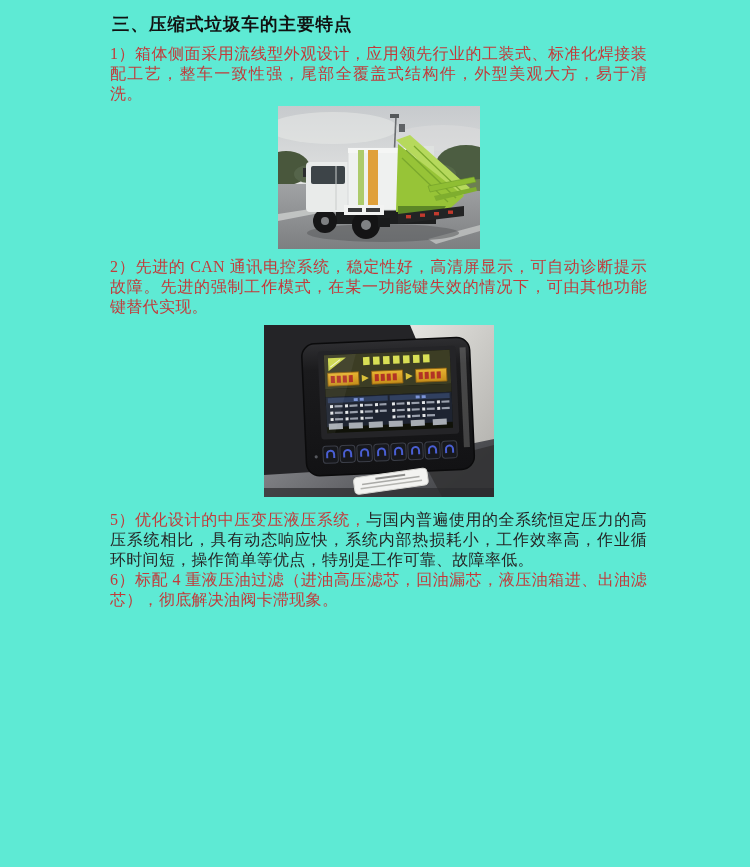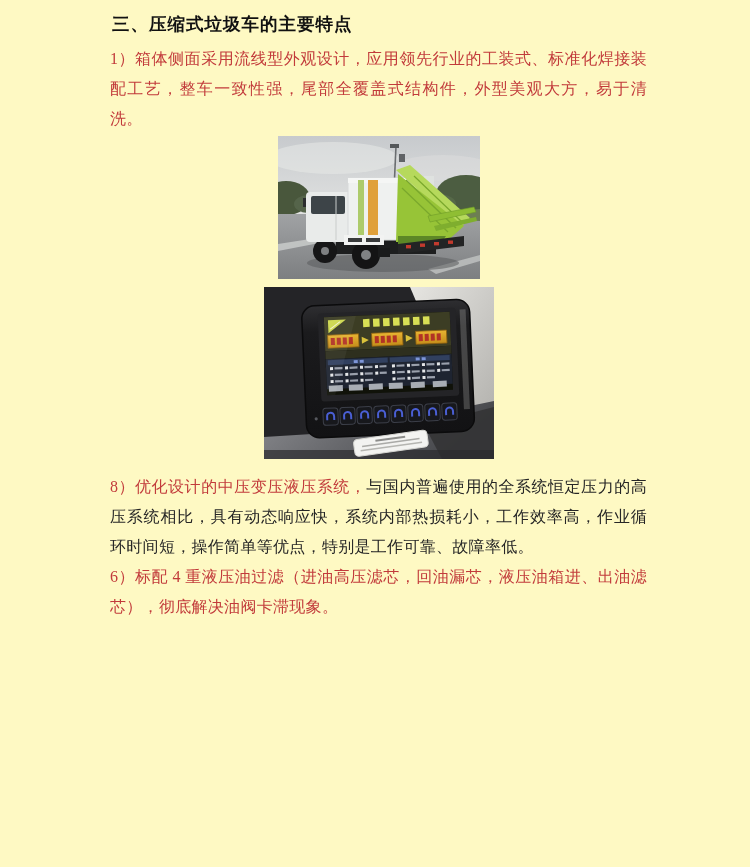--- a/index.html
+++ b/index.html
@@ -1,40 +1,40 @@
 <!DOCTYPE html>
 <html style="--red: #c23b3b; --black: #262626;"><head>
 <meta charset="utf-8">
 <style>
   html,body{margin:0;padding:0;background:#ffffff;}
   .page{
     position:relative;
     width:750px;height:867px;
-    background:#fef9c3;
+    background:#5eead4;
     overflow:hidden;
     font-family:"Liberation Serif","DejaVu Serif",serif;
     color:var(--black,#262626);
   }
   .content{
     position:absolute;
     left:110px;top:12px;
     width:537px;
   }
   .doc-title{
     font-family:"Liberation Sans","DejaVu Sans",sans-serif;
     font-size:17.5px;
     font-weight:bold;
     color:#111111;
     letter-spacing:1px;
     margin:0 0 8px 2px;
   }
   p.para{
     margin:0;
     font-size:16px;
-    line-height:30px;
+    line-height:20px;
     letter-spacing:0.3px;
     text-align:justify;
     text-justify:inter-ideograph;
   }
   .seg-red{color:var(--red,#c23b3b);}
   .seg-black{color:var(--black,#262626);}
   figure{margin:0;text-align:center;}
   .fig-truck{margin:2px 0 8px 0;}
   .fig-panel{margin:8px 0 13px 0;}
   .fig-truck svg,.fig-panel svg{display:block;margin:0 auto;}
@@ -103,20 +103,21 @@
         <rect x="142" y="107.5" width="5" height="3.4" fill="#c23a2e"></rect>
         <rect x="156" y="106" width="5" height="3.4" fill="#c23a2e"></rect>
         <rect x="170" y="104.5" width="5" height="3.4" fill="#c23a2e"></rect>
         <rect x="66" y="99" width="40" height="10" fill="#f2f3f2"></rect>
         <rect x="70" y="102" width="14" height="4" fill="#3a3c3d"></rect>
         <rect x="88" y="102" width="14" height="4" fill="#3a3c3d"></rect>
         <rect x="100" y="112" width="12" height="9" fill="#1a1b1c"></rect>
       </svg>
     </figure>
 
+    <p class="para"><span class="seg-red">2）先进的 CAN 通讯电控系统，稳定性好，高清屏显示，可自动诊断提示故障。先进的强制工作模式，在某一功能键失效的情况下，可由其他功能键替代实现。</span></p>
 
     <figure class="fig-panel" aria-label="CAN control display panel photo">
       <svg width="230" height="172" viewBox="0 0 230 172">
         <defs>
           <linearGradient id="lightbg" x1="0" y1="0" x2="1" y2="1">
             <stop offset="0" stop-color="#e6e5e1"></stop>
               <stop offset="1" stop-color="#b3b2ae"></stop>
           </linearGradient>
           <linearGradient id="dash" x1="0" y1="0" x2="1" y2="0.3">
             <stop offset="0" stop-color="#8b8c90"></stop>
@@ -282,17 +283,17 @@
         </g>
         <g transform="rotate(-8 125 157)">
           <rect x="90" y="148" width="74" height="17" rx="4" fill="#f3f3f1" stroke="#d6d6d2" stroke-width="1"></rect>
           <rect x="112" y="151" width="30" height="2" fill="#8c8c8a"></rect>
           <rect x="98" y="155" width="58" height="1.6" fill="#aaaaa7"></rect>
           <rect x="96" y="159" width="62" height="1.6" fill="#b5b5b1"></rect>
         </g>
       </svg>
     </figure>
 
-    <p class="para"><span class="seg-red">8）优化设计的中压变压液压系统，</span><span class="seg-black">与国内普遍使用的全系统恒定压力的高压系统相比，具有动态响应快，系统内部热损耗小，工作效率高，作业循环时间短，操作简单等优点，特别是工作可靠、故障率低。</span></p>
+    <p class="para"><span class="seg-red">5）优化设计的中压变压液压系统，</span><span class="seg-black">与国内普遍使用的全系统恒定压力的高压系统相比，具有动态响应快，系统内部热损耗小，工作效率高，作业循环时间短，操作简单等优点，特别是工作可靠、故障率低。</span></p>
     <p class="para"><span class="seg-red">6）标配 4 重液压油过滤（进油高压滤芯，回油漏芯，液压油箱进、出油滤芯），彻底解决油阀卡滞现象。</span></p>
 
   </div>
 </div>
 
 </body></html>

